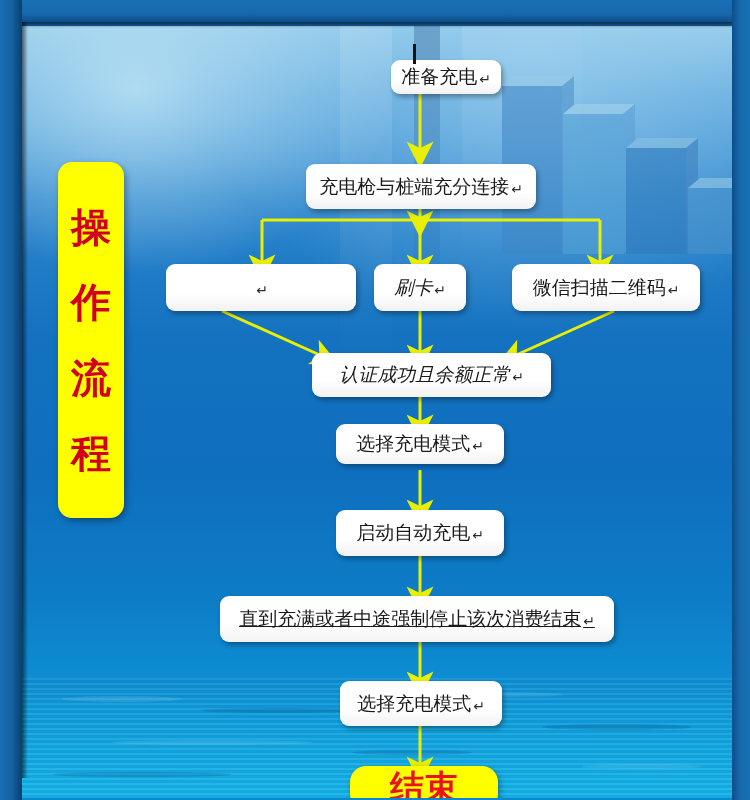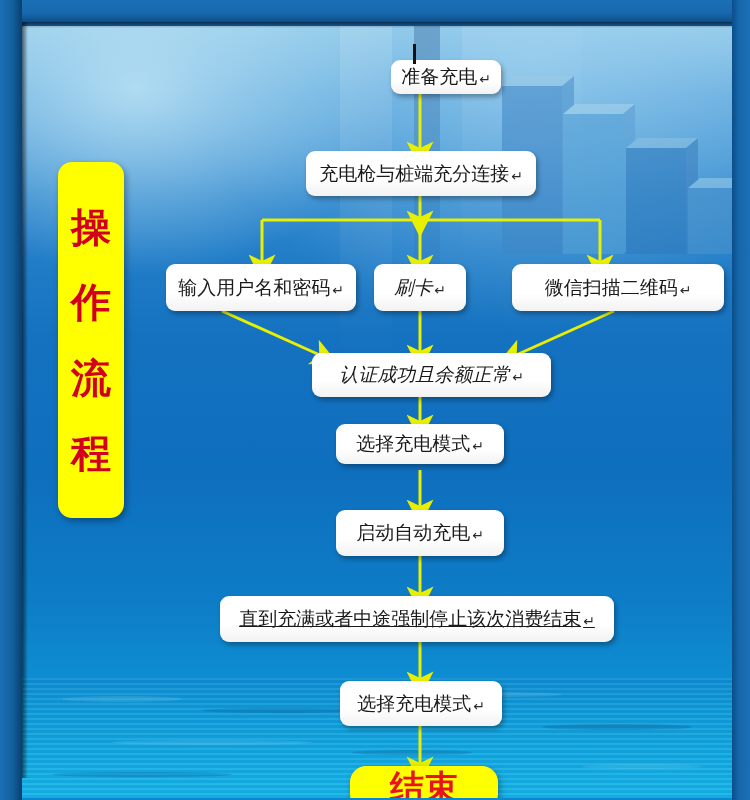--- a/index.html
+++ b/index.html
@@ -245,36 +245,35 @@
         <path d="M 398,700 L 398,740"></path>
       </g>
     </svg>
 
     <div class="node" style="left:344px; top:34px; width:110px; height:34px;margin-left:25px;">
       <span>准备充电</span>
       <span class="pilcrow">↵</span>
     </div>
     <div class="cursor-tick" style="left:391px; top:18px;"></div>
 
-    <div class="node" style="left:284px; top:125px; width:230px; height:45px;">
+    <div class="node" style="left:284px; top:138px; width:230px; height:45px;">
       <span>充电枪与桩端充分连接</span>
       <span class="pilcrow">↵</span>
     </div>
 
     <div class="node" style="left:144px; top:238px; width:190px; height:47px;">
-      <span>输入用户名和密码</span>
       <span class="pilcrow">↵</span>
     </div>
 
     <div class="node" style="left:352px; top:238px; width:92px; height:47px;font-style:italic;">
       <span>刷卡</span>
       <span class="pilcrow">↵</span>
     </div>
 
-    <div class="node" style="left:490px; top:238px; width:212px; height:47px;">
+    <div class="node" style="left:490px; top:238px; width:188px; height:47px;">
       <span>微信扫描二维码</span>
       <span class="pilcrow">↵</span>
     </div>
 
     <div class="node" style="left:290px; top:327px; width:239px; height:44px;font-style:italic;">
       <span>认证成功且余额正常</span>
       <span class="pilcrow">↵</span>
     </div>
 
     <div class="node" style="left:314px; top:398px; width:168px; height:40px;">

